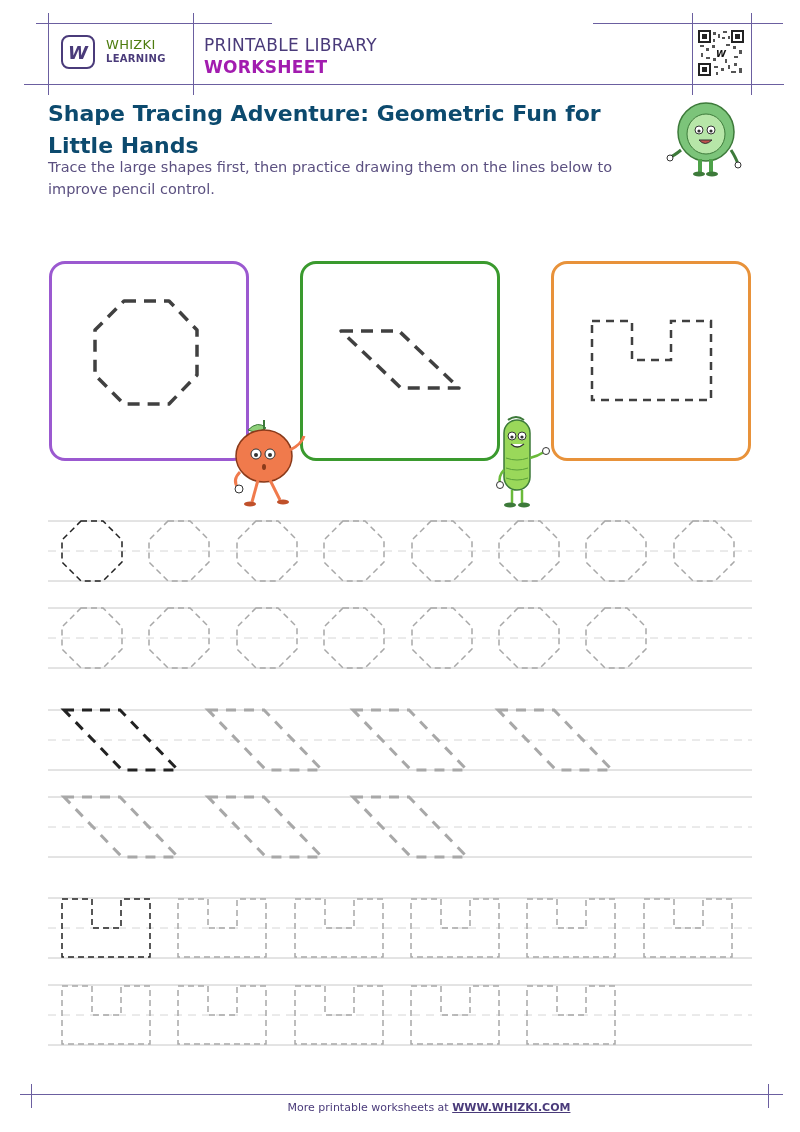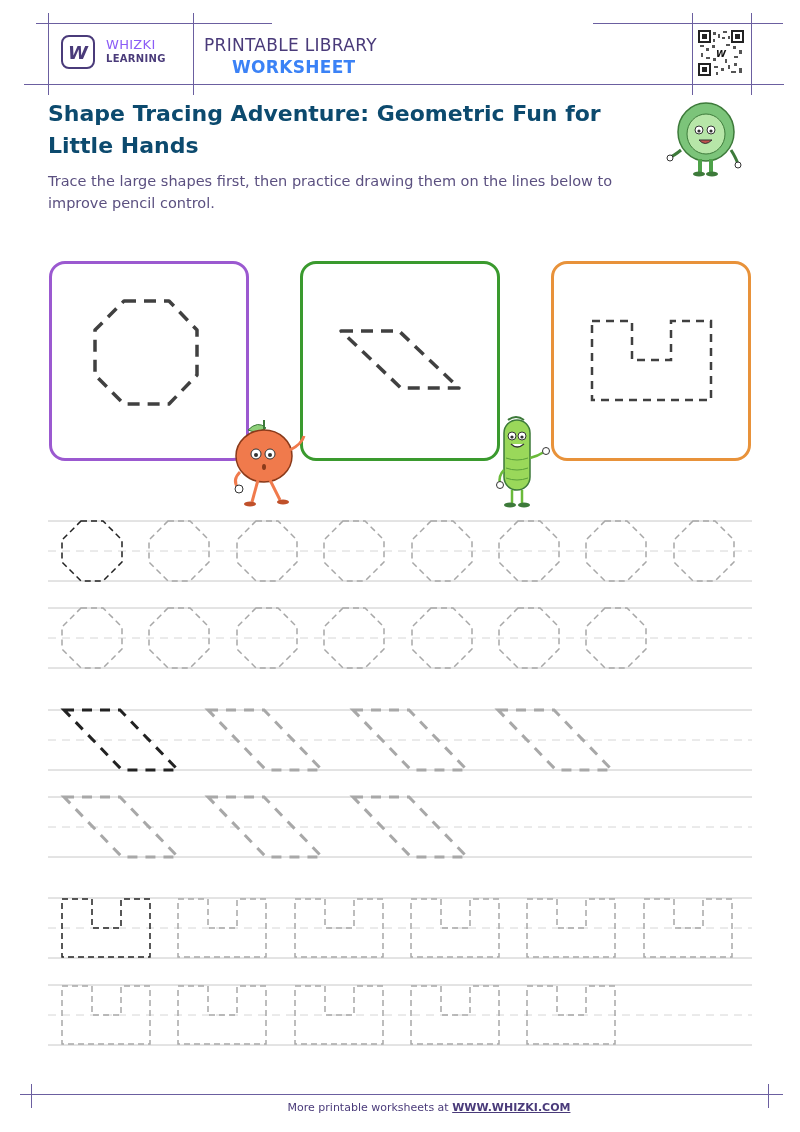--- a/index.html
+++ b/index.html
@@ -4,27 +4,27 @@
 <style>
   html, body { margin: 0; padding: 0; background: #ffffff; }
   body { width: 800px; height: 1132px; position: relative; overflow: hidden;
          font-family: "DejaVu Sans", "Liberation Sans", sans-serif; color: #4a3b7a; }
   .abs { position: absolute; }
   .hline { position: absolute; height: 1px; background: #6b5fa0; }
   .vline { position: absolute; width: 1px; background: #6b5fa0; }
   .logo-box { left: 61px; top: 35px; width: 34px; height: 34px; border: 2px solid #4a3b7a;
               border-radius: 8px; box-sizing: border-box; display: flex; align-items: center; justify-content: center; }
   .logo-w { font-family: "DejaVu Sans", sans-serif; font-weight: bold; font-style: italic; font-size: 18px; color: #4a3b7a; }
-  .brand-top { left: 106px; top: 37px; font-size: 13px; color: #8b5cf6; letter-spacing: 0.3px; }
+  .brand-top { left: 106px; top: 37px; font-size: 13px; color: #4d7c0f; letter-spacing: 0.3px; }
   .brand-bot { left: 106px; top: 53px; font-size: 10px; font-weight: bold; color: #4a3b7a; letter-spacing: 0.3px; }
   .lib-top { left: 204px; top: 35px; font-size: 17px; color: #4a3b7a; letter-spacing: 0.3px; text-align: center; }
-  .lib-bot { left: 204px; top: 57px; font-size: 17px; font-weight: bold; color: #3b82f6; letter-spacing: 0.3px; margin-left: 28px; }
+  .lib-bot { left: 204px; top: 57px; font-size: 17px; font-weight: bold; color: #a21caf; letter-spacing: 0.3px; }
   .qr { left: 698px; top: 30px; width: 46px; height: 46px; }
   .title { left: 48px; top: 98px; width: 600px; font-size: 22px; font-weight: bold; line-height: 32px; color: #0c4a6e; }
-  .subtitle { left: 48px; top: 170px; width: 580px; font-size: 14.5px; line-height: 22px; color: #5b5080; }
+  .subtitle { left: 48px; top: 156px; width: 580px; font-size: 14.5px; line-height: 22px; color: #5b5080; }
   .shape-card { position: absolute; top: 261px; width: 200px; height: 200px; border-radius: 16px; box-sizing: border-box; border: 3px solid; background: #fff; }
   .footer-text { left: 1px; width: 800px; top: 1101px; text-align: center; font-size: 11px; color: #4a3b7a; margin-left: 28px; }
   .footer-link { font-weight: bold; text-decoration: underline; }
   svg { display: block; }
 </style>
 </head>
 <body>
 
 <div class="hline" style="left:36px; top:23px; width:236px;"></div>
 <div class="hline" style="left:593px; top:23px; width:190px;"></div>

